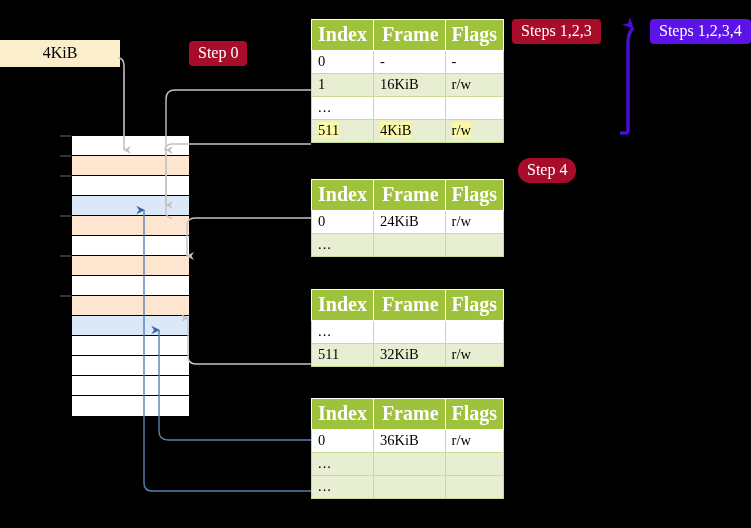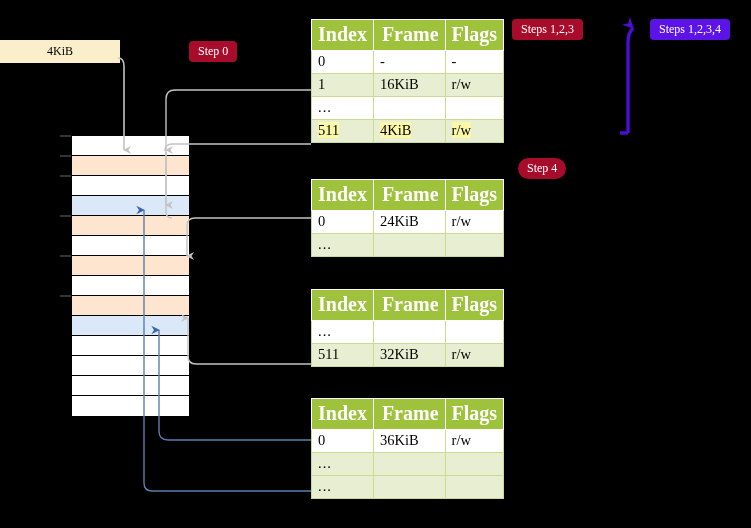--- a/index.html
+++ b/index.html
@@ -17,21 +17,21 @@
   }
   svg.overlay {
     position: absolute; left: 0; top: 0;
     width: 751px; height: 528px;
     pointer-events: none;
   }
 
   
   .label-box {
     position: absolute;
-    font-size: 12px;
+    font-size: 16px;
     line-height: 1;
     white-space: nowrap;
     padding: 4px 9px 5px 9px;
     border-radius: 4px;
     color: #ffffff;
   }
   .label-red    { background: #a80c2b; color: #ffffff; }
   .label-blue   { background: #5b13e8; color: #ffffff; }
   .label-cream  {
     background: #fbeecb;

